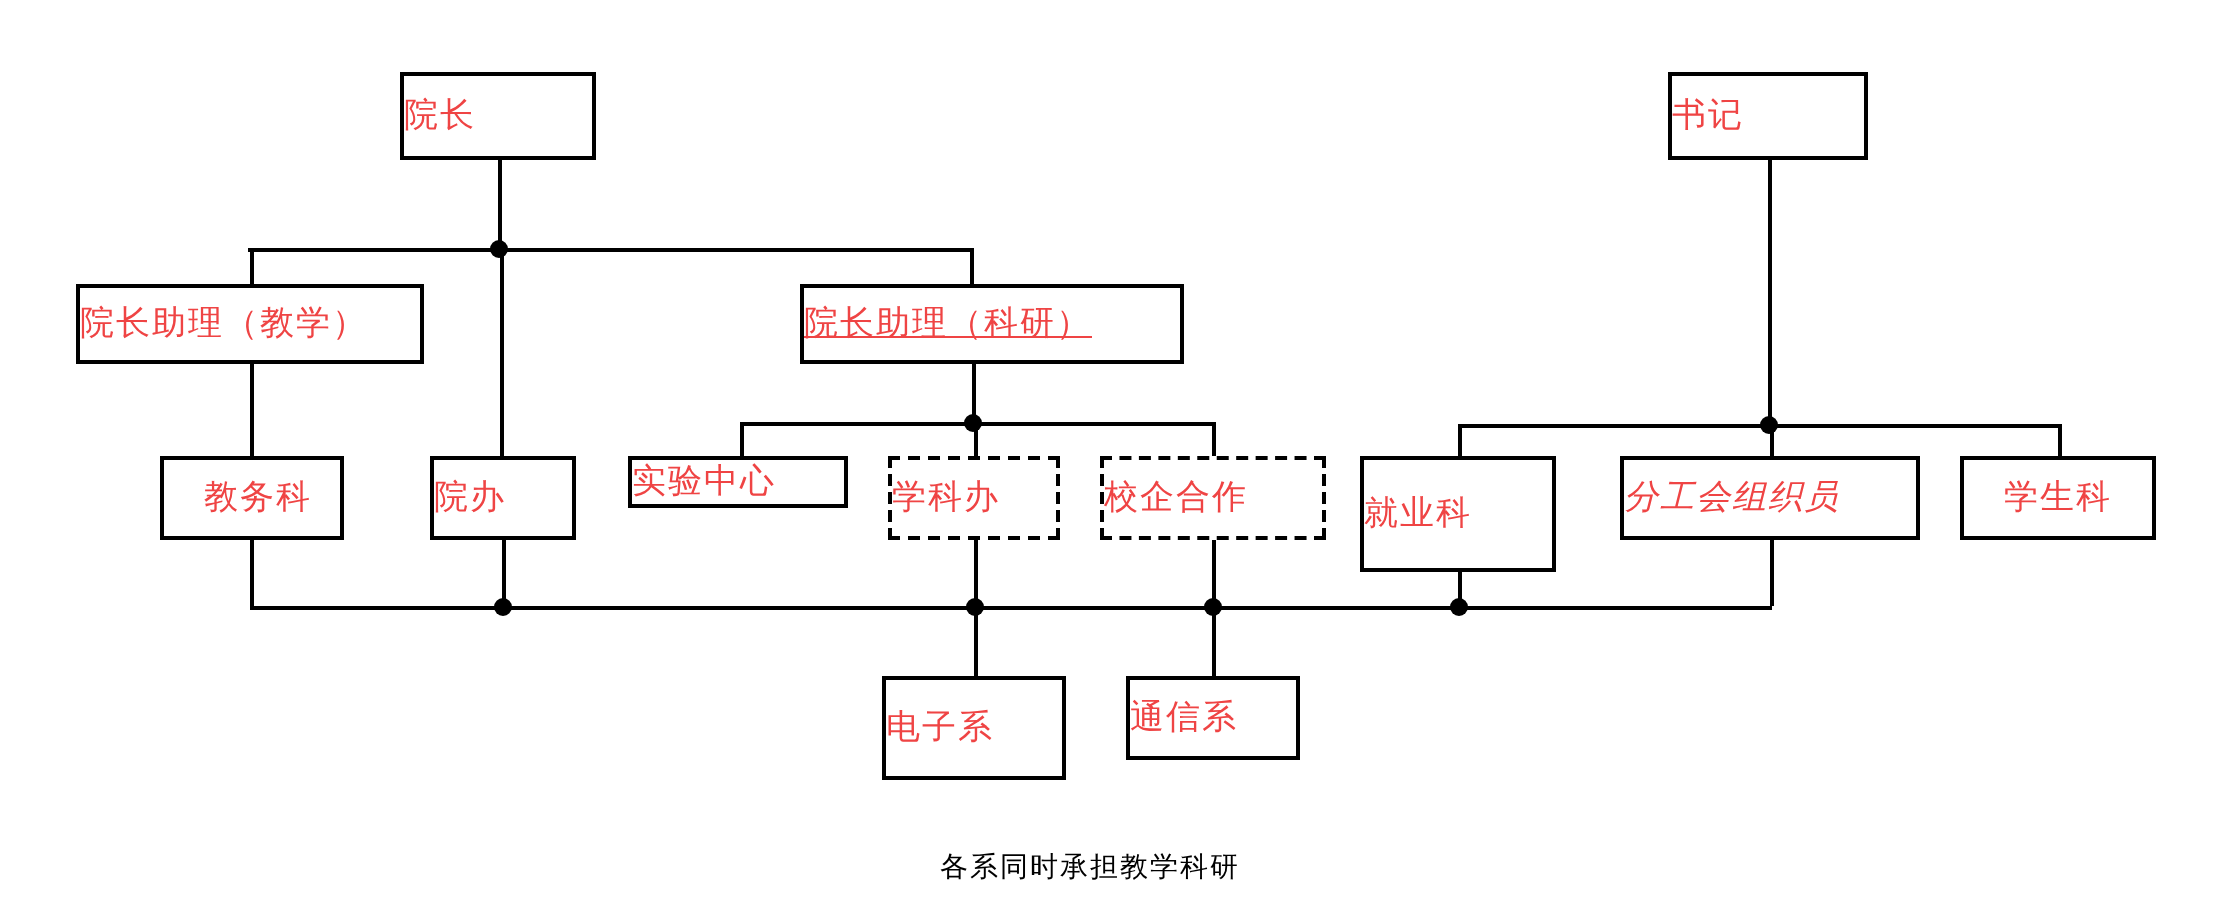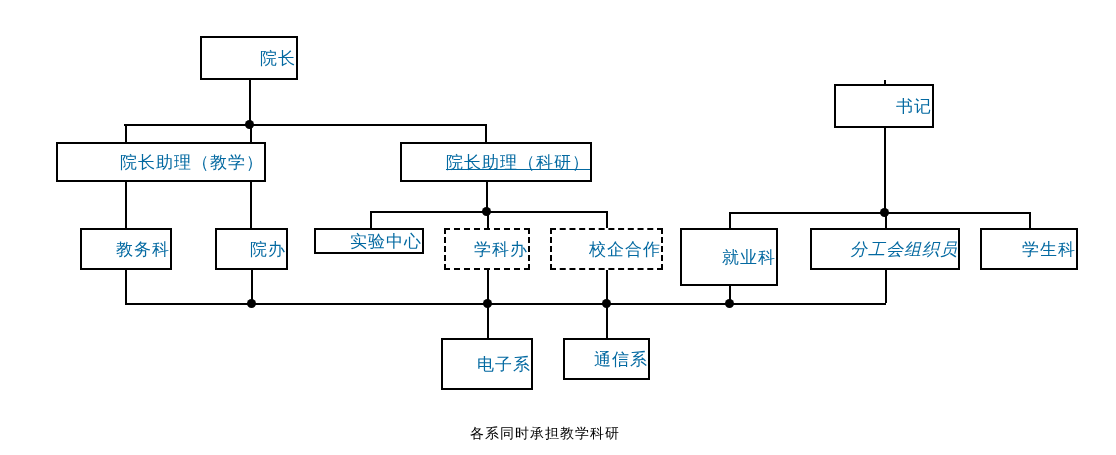--- a/index.html
+++ b/index.html
@@ -15,22 +15,22 @@
     background:#ffffff;
     overflow:hidden;
   }
   .node{
     position:absolute;
     box-sizing:border-box;
     background:#ffffff;
     border:2px solid #000000;
     display:flex;
     align-items:center;
-    justify-content:flex-end;
-    color:#0369a1;
+    justify-content:flex-start;
+    color:#ef4444;
     font-size:17px;
     letter-spacing:1px;
     line-height:1;
     white-space:nowrap;
     z-index:3;
   }
   .node.dashed{
     border-style:dashed;
     border-width:2px;
   }
@@ -101,24 +101,24 @@
       <div class="dot" style="left: 879.5px; top: 207.5px;"></div>
       <div class="dot" style="left: 246.5px; top: 298.5px;"></div>
       <div class="dot" style="left: 482.5px; top: 298.5px;"></div>
       <div class="dot" style="left: 601.5px; top: 298.5px;"></div>
       <div class="dot" style="left: 724.5px; top: 298.5px;"></div>
     </div>
   <div id="nodes-layer">
       <div class="node" style="left: 200px; top: 36px; width: 98px; height: 44px;">
         <span class="label">院长</span>
       </div>
-      <div class="node" style="left: 834px; top: 36px; width: 100px; height: 44px; margin-top: 48px;">
+      <div class="node" style="left: 834px; top: 36px; width: 100px; height: 44px;">
         <span class="label">书记</span>
       </div>
-      <div class="node" style="left: 56px; top: 142px; width: 210px; height: 40px;">
+      <div class="node" style="left: 38px; top: 142px; width: 174px; height: 40px;">
         <span class="label">院长助理（教学）</span>
       </div>
       <div class="node" style="left: 400px; top: 142px; width: 192px; height: 40px; text-decoration: underline;">
         <span class="label">院长助理（科研）</span>
       </div>
       <div class="node" style="left: 80px; top: 228px; width: 92px; height: 42px; padding-left: 20px;">
         <span class="label">教务科</span>
       </div>
       <div class="node" style="left: 215px; top: 228px; width: 73px; height: 42px;">
         <span class="label">院办</span>
@@ -131,21 +131,21 @@
       </div>
       <div class="node dashed" style="left: 550px; top: 228px; width: 113px; height: 42px;">
         <span class="label">校企合作</span>
       </div>
       <div class="node" style="left: 680px; top: 228px; width: 98px; height: 58px;">
         <span class="label">就业科</span>
       </div>
       <div class="node" style="left: 810px; top: 228px; width: 150px; height: 42px; font-style: italic;">
         <span class="label">分工会组织员</span>
       </div>
-      <div class="node" style="left: 980px; top: 228px; width: 98px; height: 42px;">
+      <div class="node" style="left: 980px; top: 228px; width: 98px; height: 42px; padding-left: 20px;">
         <span class="label">学生科</span>
       </div>
       <div class="node" style="left: 441px; top: 338px; width: 92px; height: 52px;">
         <span class="label">电子系</span>
       </div>
       <div class="node" style="left: 563px; top: 338px; width: 87px; height: 42px;">
         <span class="label">通信系</span>
       </div>
     </div>
   <div class="caption" id="caption" style="left: 470px; top: 425px;">各系同时承担教学科研</div>

